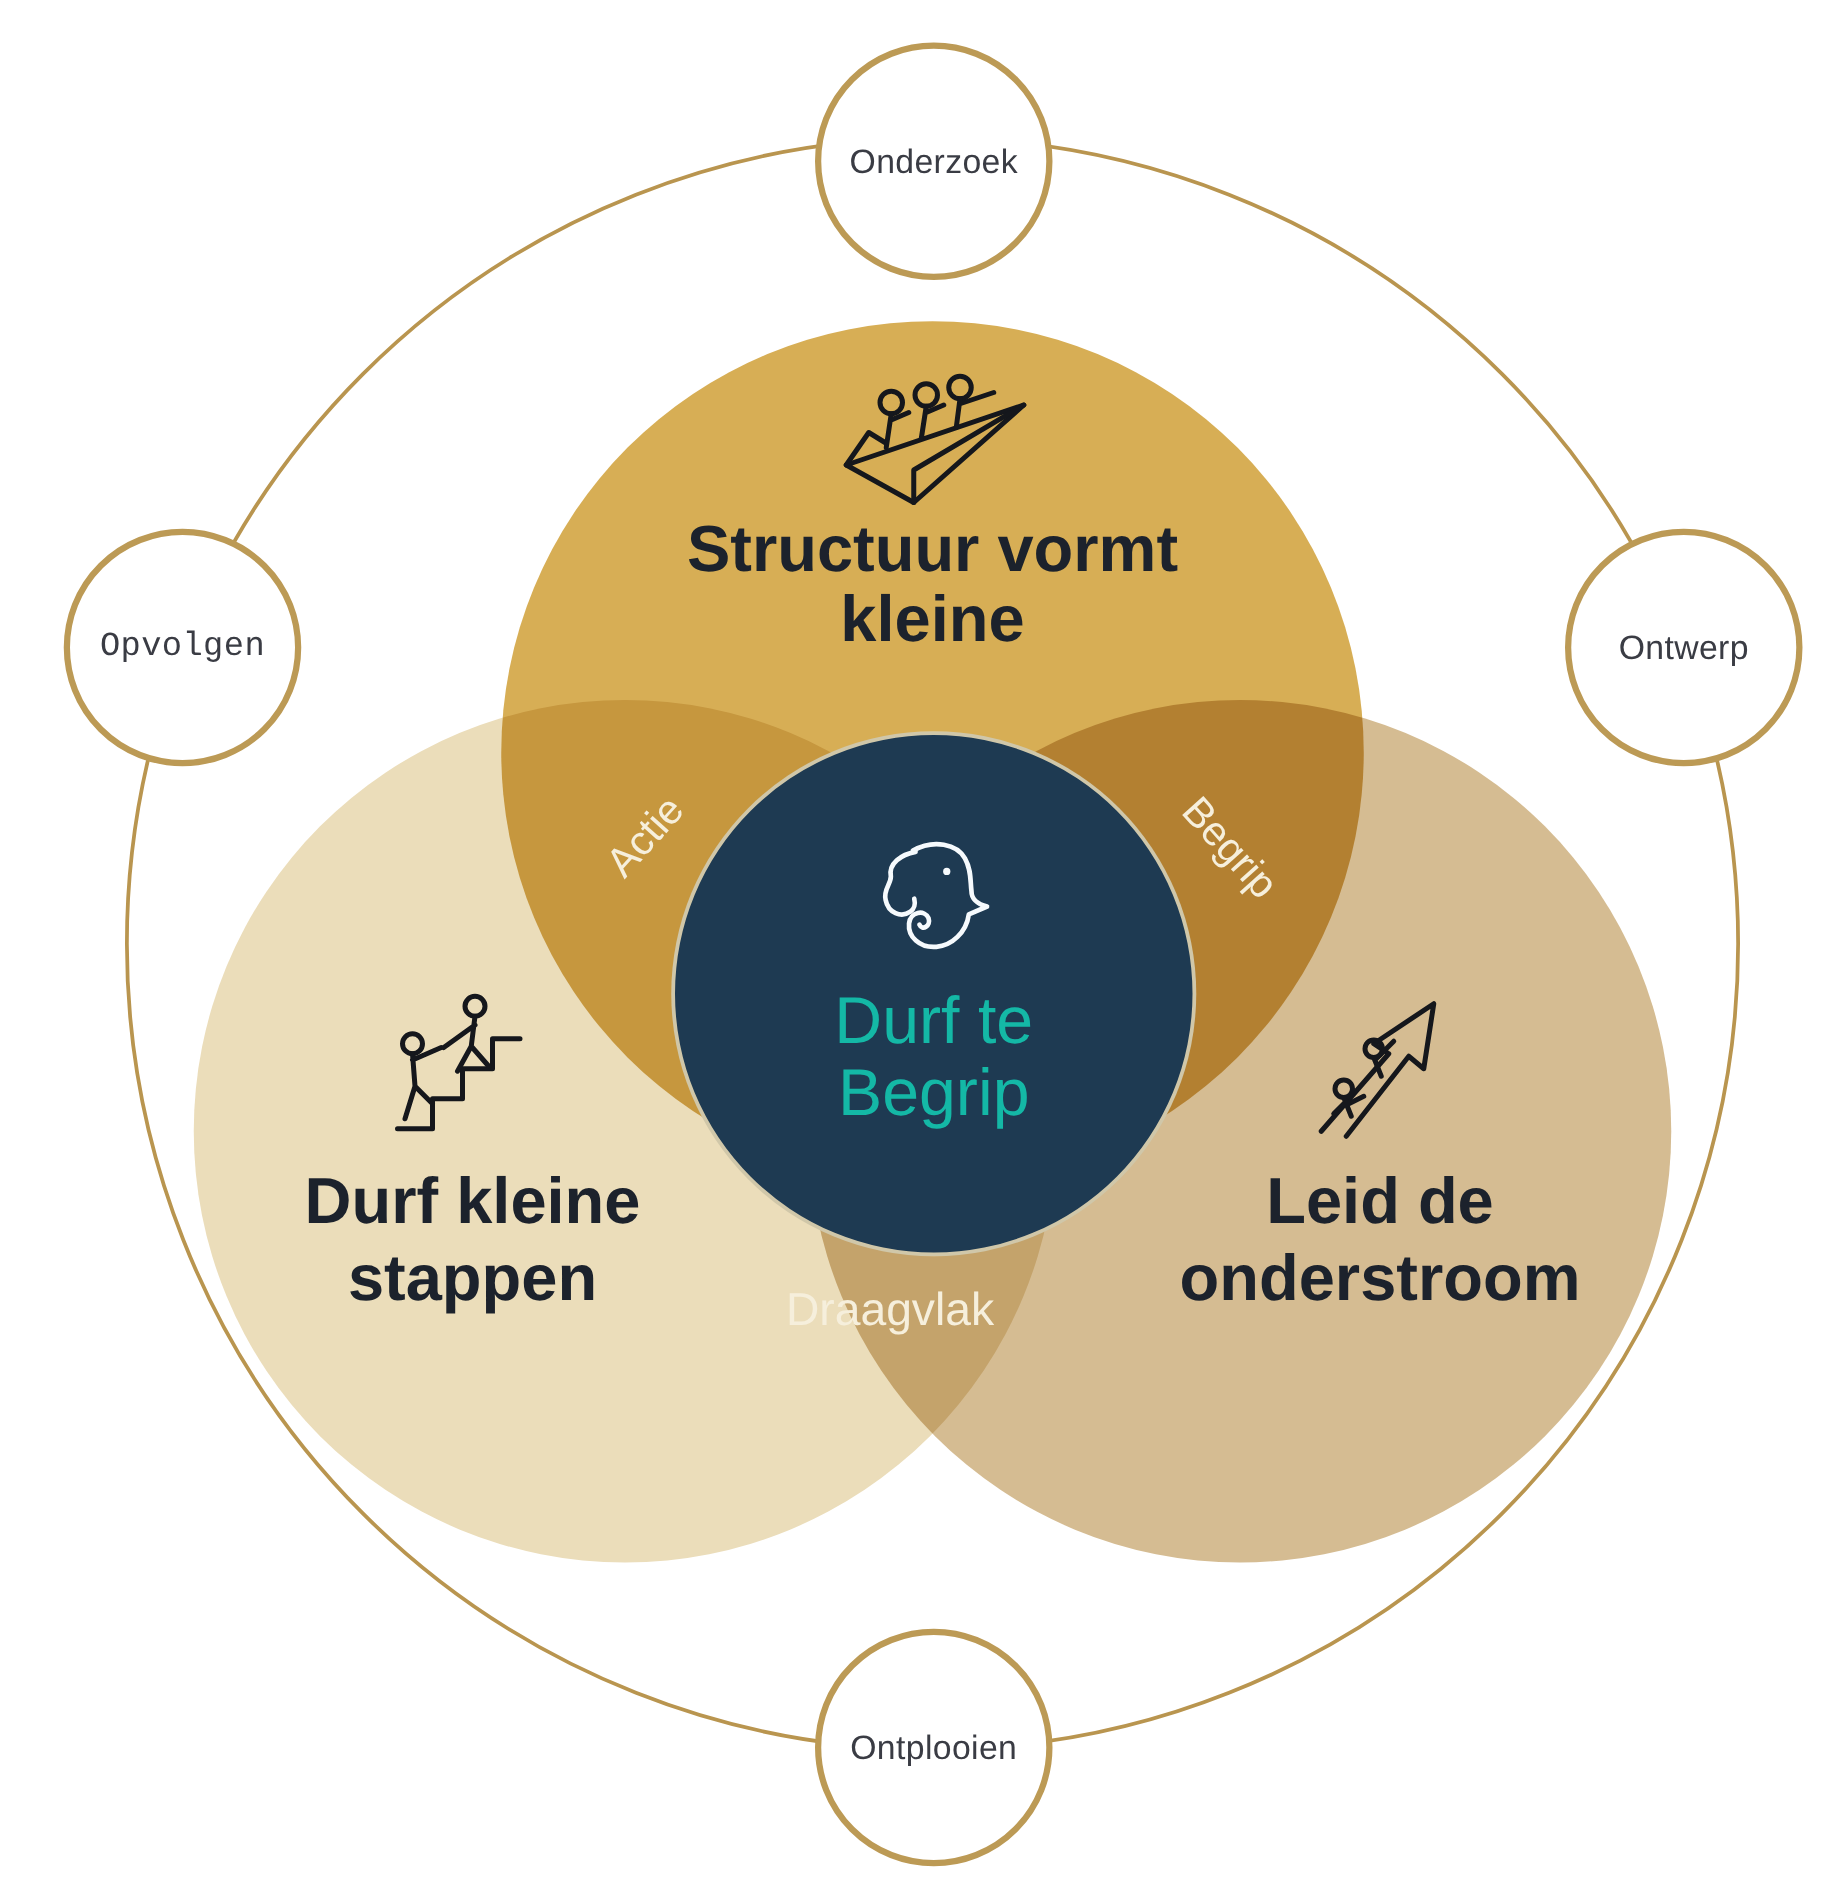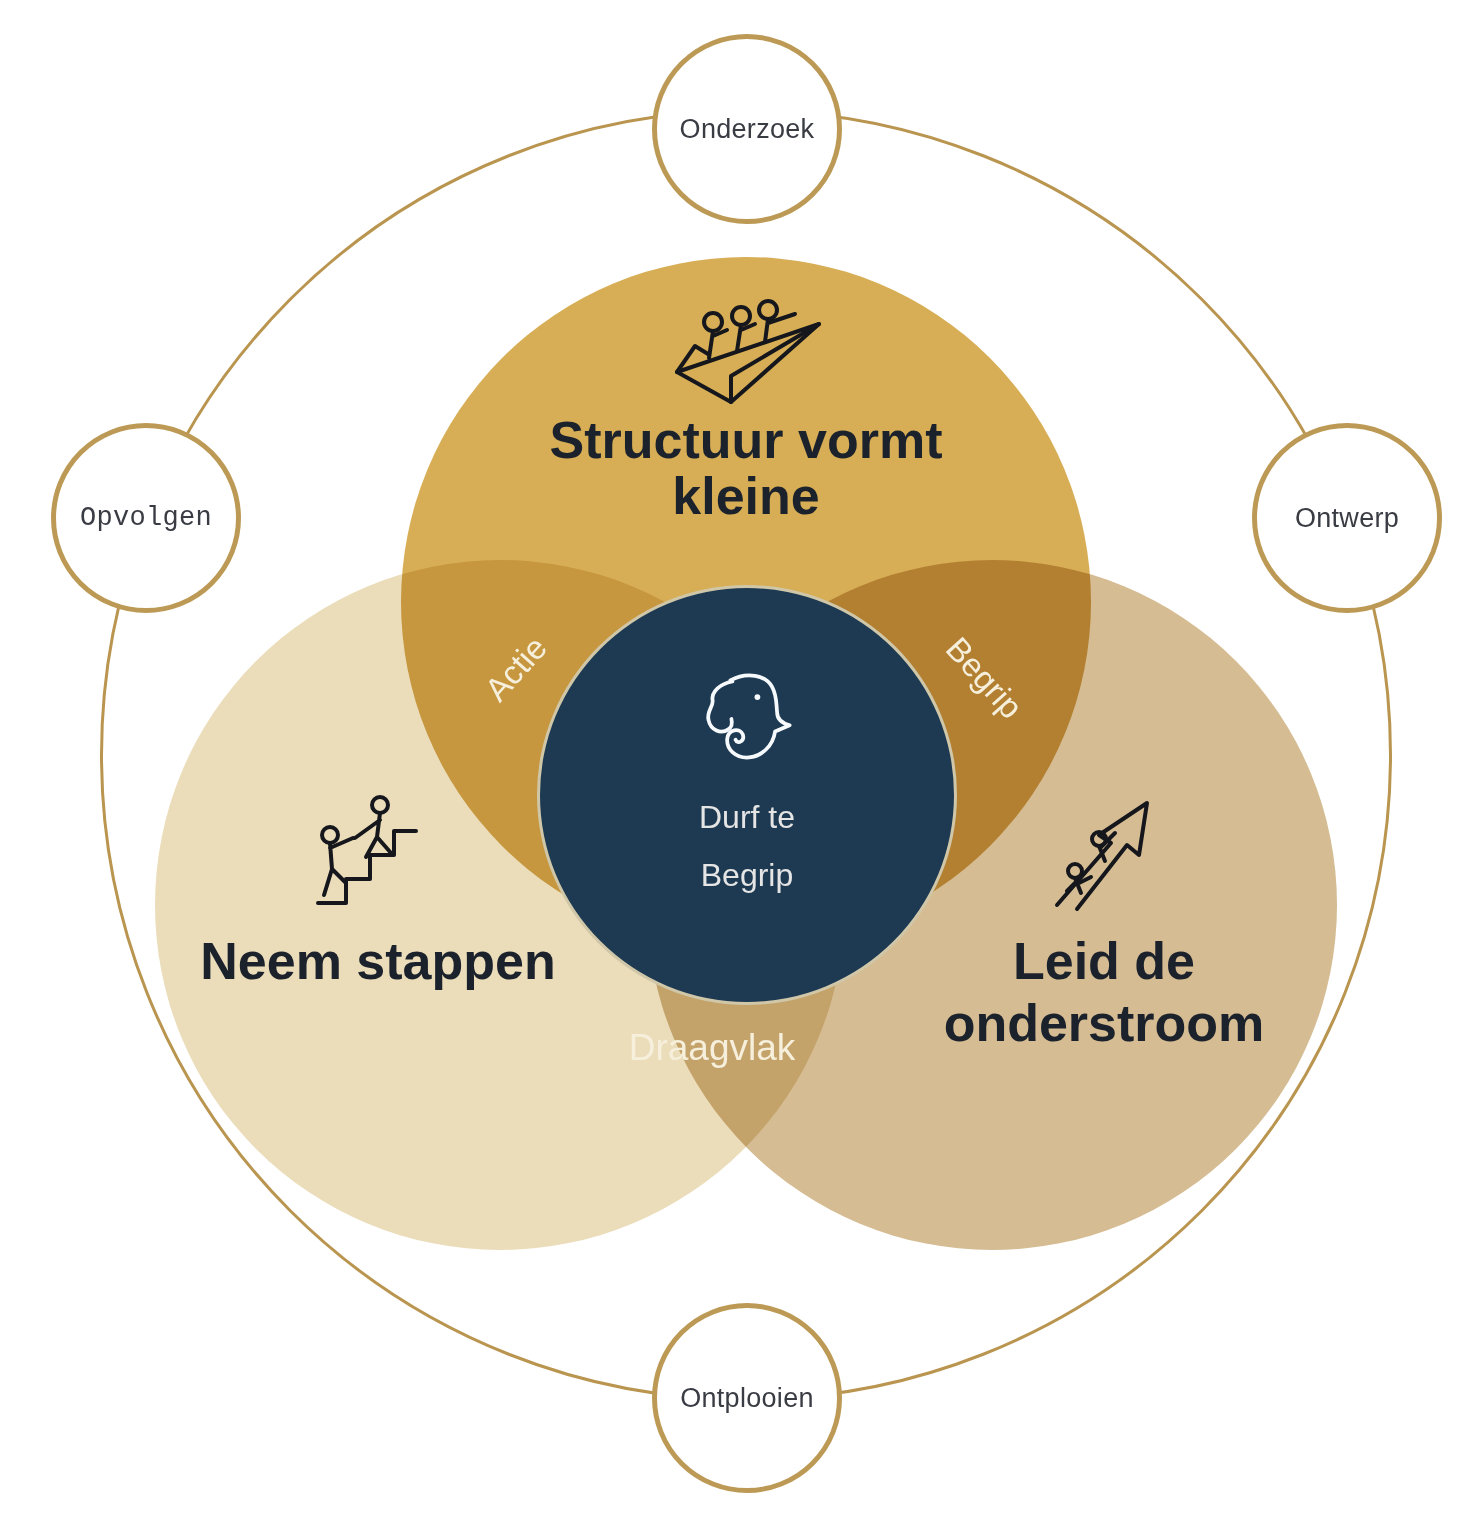--- a/index.html
+++ b/index.html
@@ -32,21 +32,21 @@
   .venn-left  { left:155px; top:560px; background:#EBDDBA; }
   .venn-right { left:647px; top:560px; background:#D5BC92; }
   
   .center-circle {
     position:absolute; left:537px; top:585px; width:420px; height:420px;
     border-radius:50%; background:#1E3A52; box-sizing:border-box;
     border:3px solid rgba(240,225,185,0.85);
     display:flex; flex-direction:column; align-items:center;
     padding-top:80px; text-align:center;
   }
-  .center-text { margin-top:16px; font-size:32px; line-height:58px; color:#e5e5e5; }
+  .center-text { margin-top:16px; font-size:53px; line-height:58px; color:#14b8a6; }
   
   .icon-abs { position:absolute; }
   .venn-icon { stroke:#15171C; fill:none; stroke-width:4; stroke-linecap:round; stroke-linejoin:round; }
   .elephant  { stroke:#F6FAFD; fill:none; stroke-width:3.6; stroke-linecap:round; stroke-linejoin:round; }
   
   .venn-label {
     position:absolute; text-align:center; color:#1C222C;
     font-size:52px; line-height:56px;font-weight:bold;
   }
   .label-top   { left:466px; top:412px; width:560px; }
@@ -104,21 +104,22 @@
 
   <svg class="icon-abs venn-icon" style="left:300px; top:789px;" width="124" height="124" viewBox="0 0 124 124">
     <path d="M18,114 L46,114 L46,90 L70,90 L70,66 L94,66 L94,42 L116,42"></path>
     <circle cx="30" cy="46" r="8"></circle>
     <path d="M30,54 L32,80 M30,59 L53,49 M32,80 L24,106 M32,80 L46,94"></path>
     <circle cx="80" cy="16" r="8"></circle>
     <path d="M80,24 L77,48 M80,31 L55,49 M77,48 L66,68 M77,48 L91,64"></path>
   </svg>
 
   <div class="venn-label label-left">
-    <div>Neem stappen</div>
+    <div>Durf kleine</div>
+    <div>stappen</div>
   </div>
 
   <svg class="icon-abs venn-icon" style="left:1041px; top:789px;" width="124" height="124" viewBox="0 0 124 124">
     <path d="M16,116 L70,54 L58,46 L106,14 L98,66 L86,56 L36,120"></path>
     <circle cx="34" cy="82" r="7"></circle>
     <path d="M34,89 L40,104 M36,92 L26,102 M38,94 L50,88"></path>
     <circle cx="58" cy="50" r="7"></circle>
     <path d="M58,57 L64,72 M60,58 L74,44"></path>
   </svg>
 

